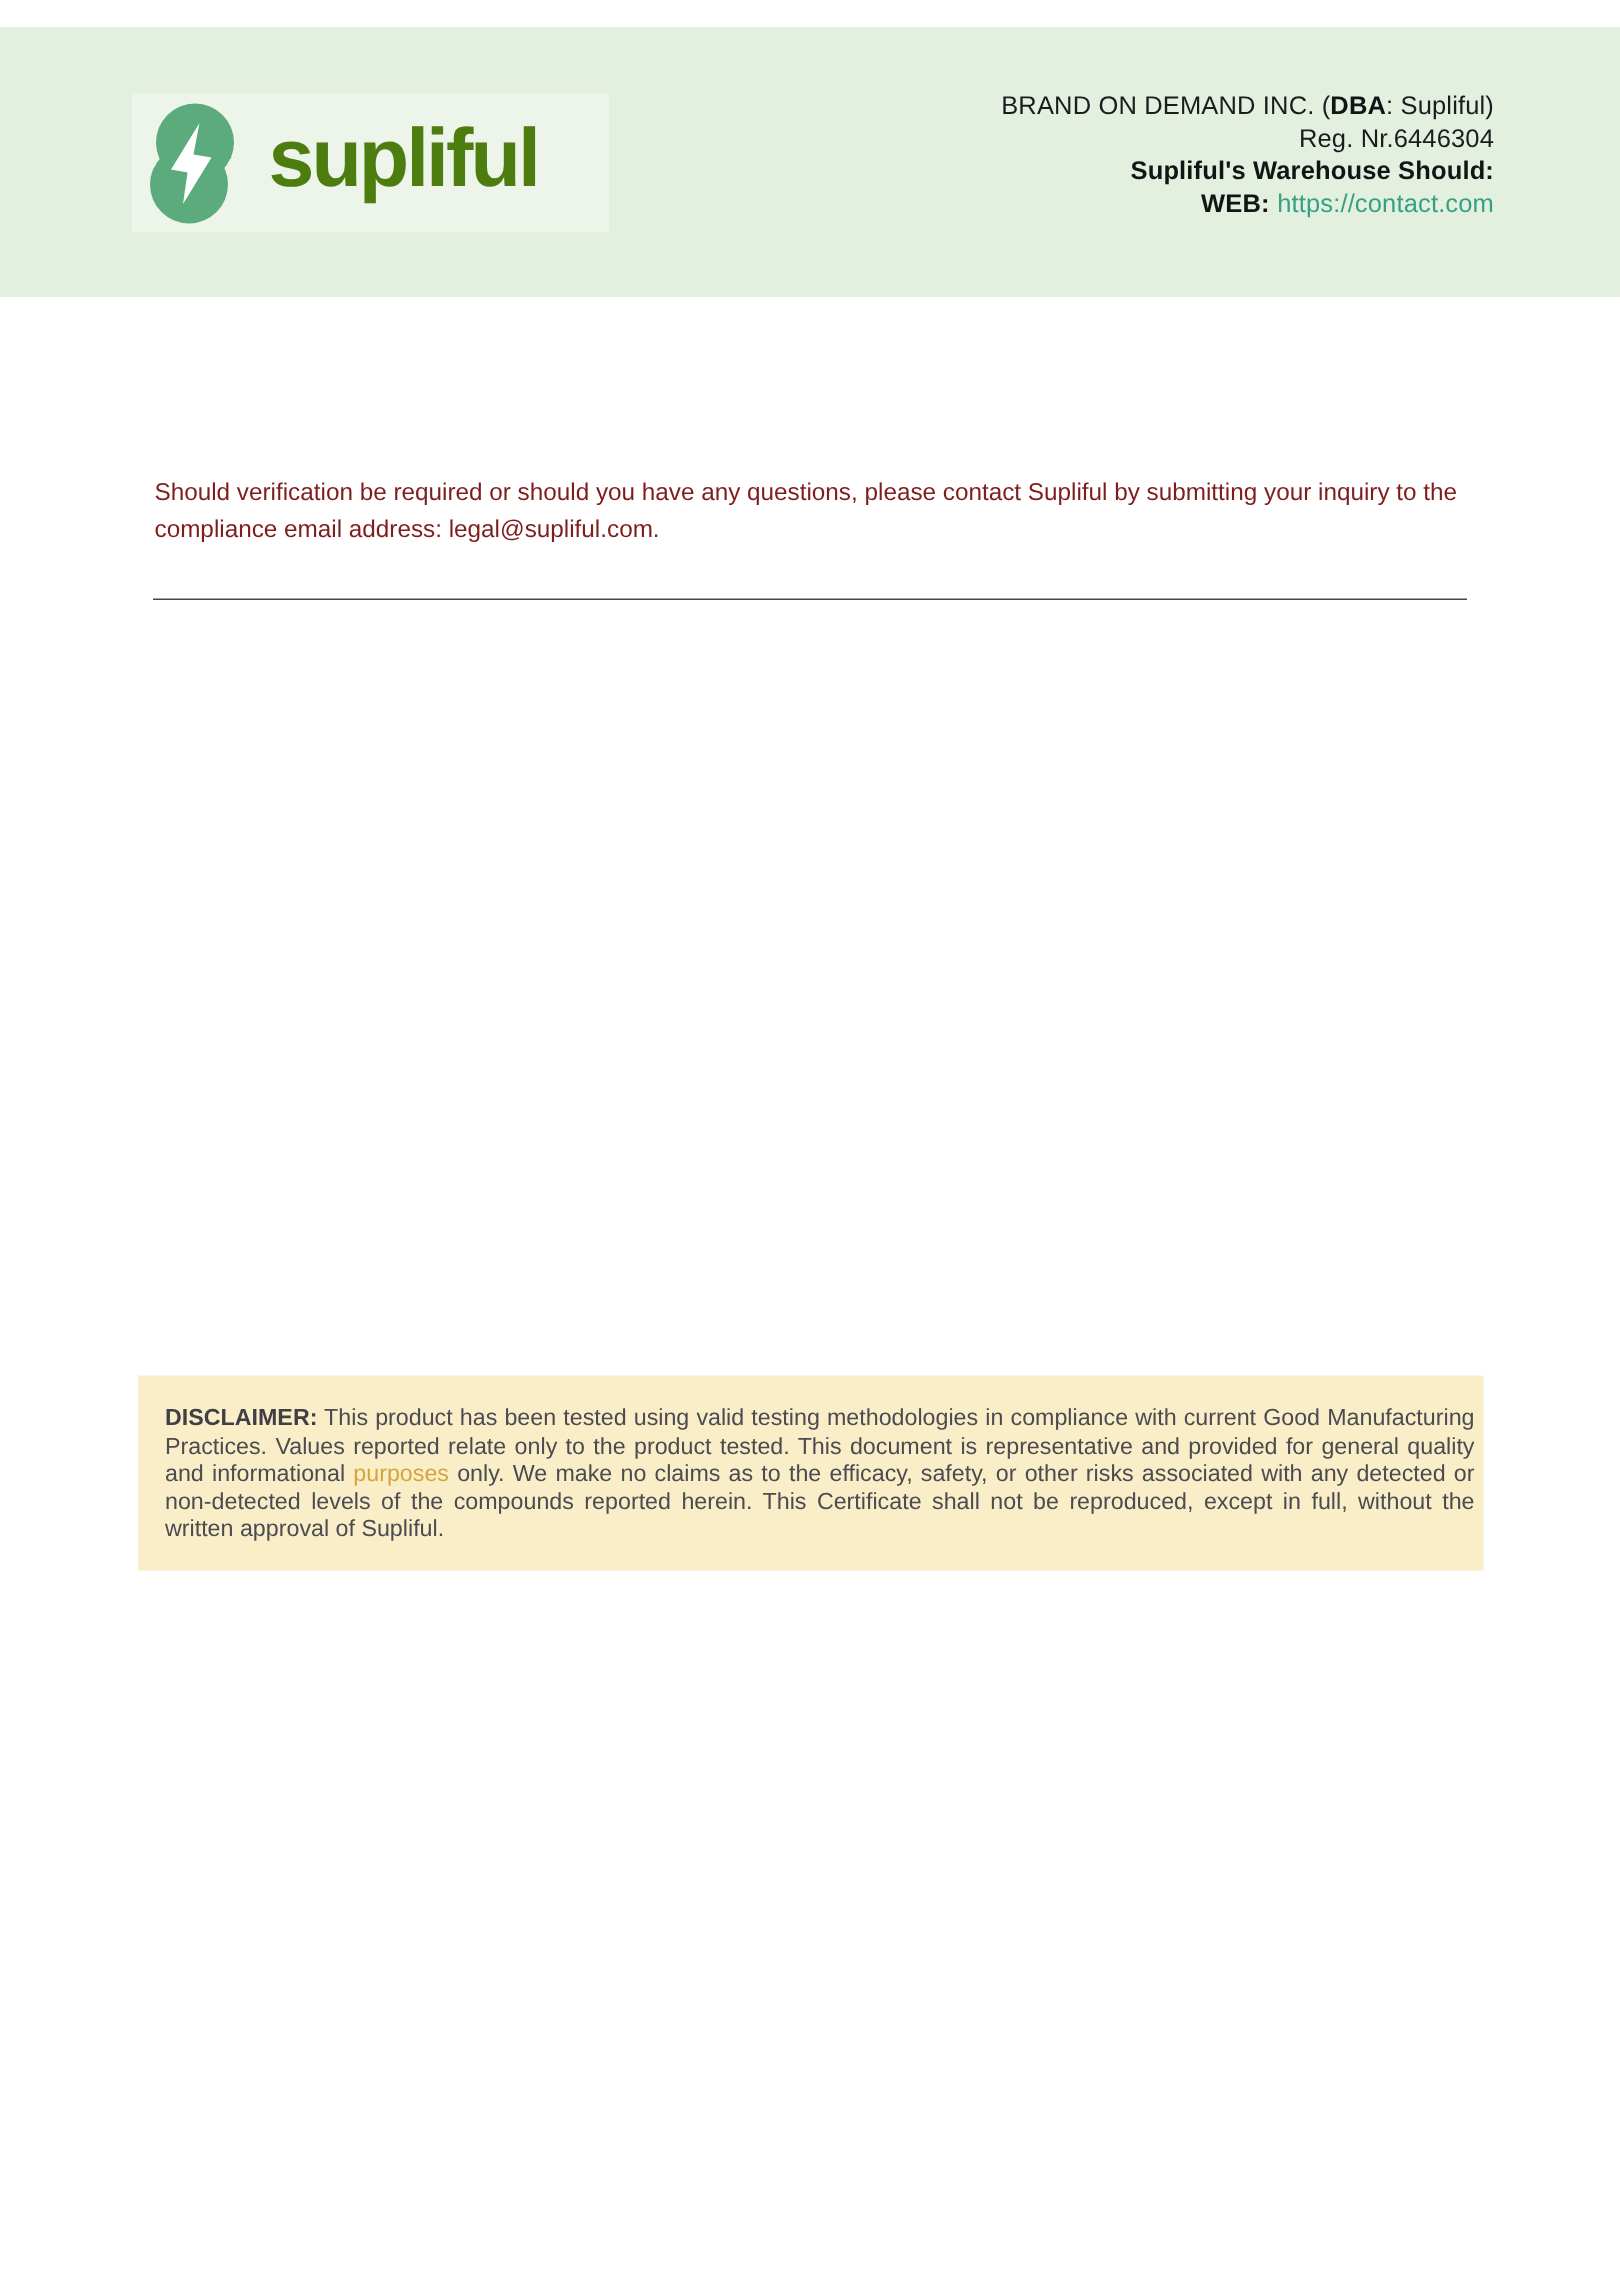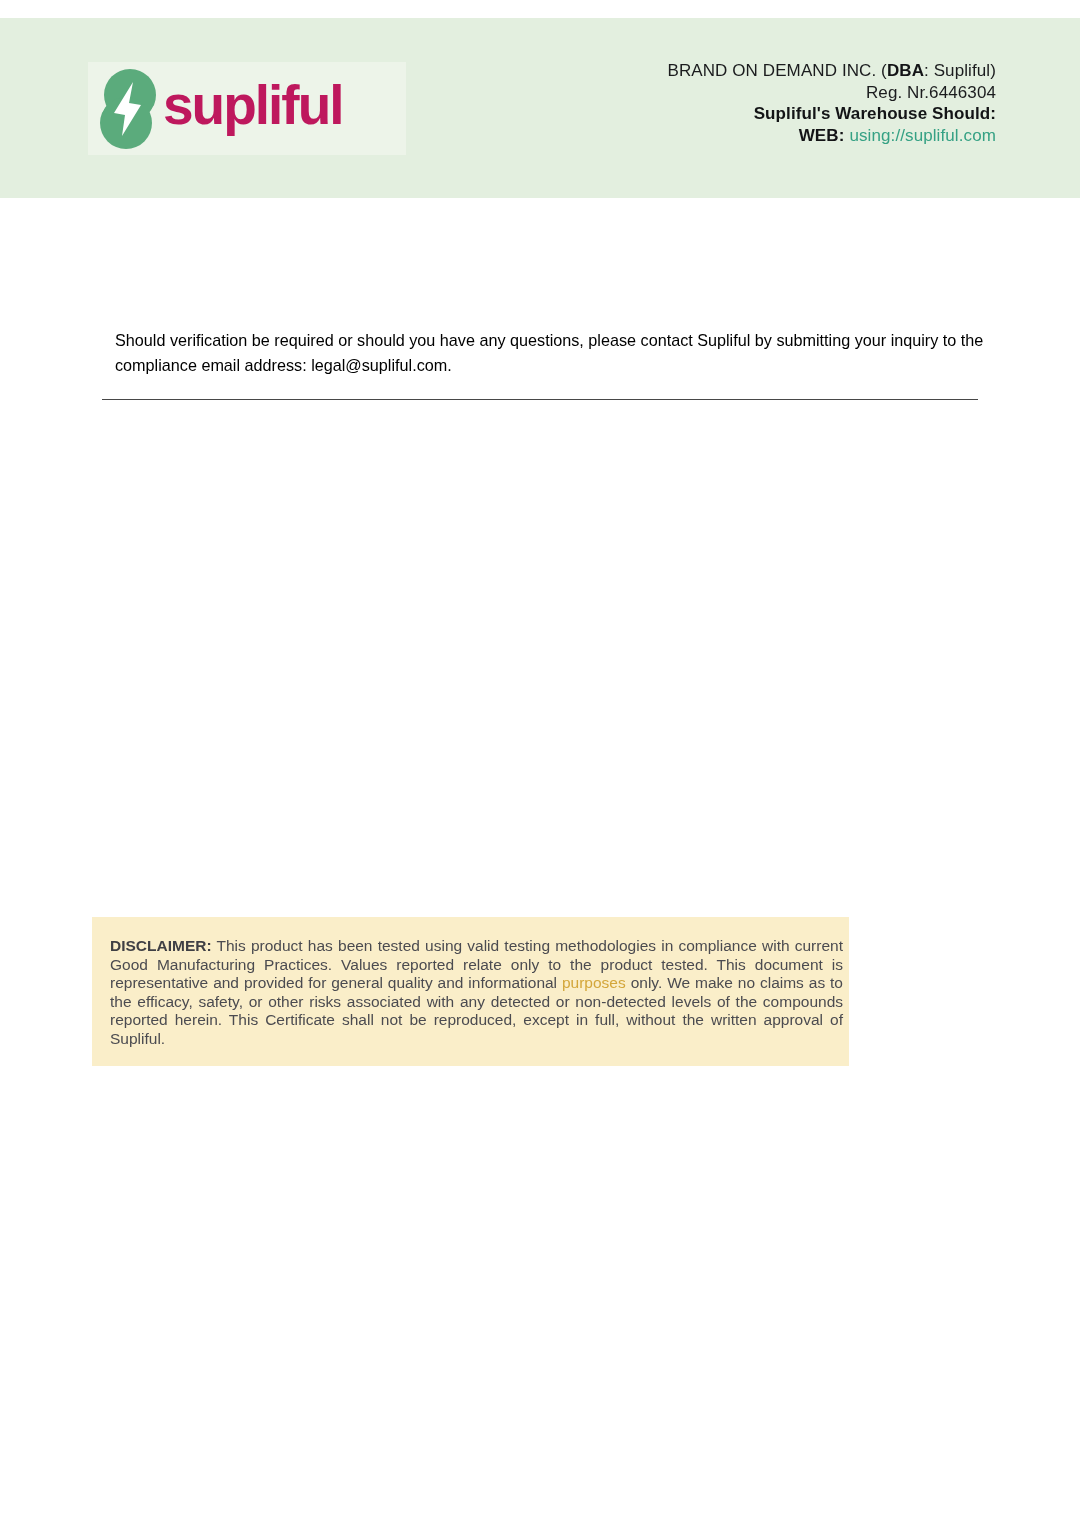--- a/index.html
+++ b/index.html
@@ -25,22 +25,22 @@
     width: 318px; height: 93px;
     background: #edf4e9;
     display: flex;
     align-items: center;
   }
   .logo-icon { margin-left: 9px; flex: 0 0 auto; }
   .logo-text {
     font-size: 55px;
     font-weight: 700;
     letter-spacing: -2px;
-    color: #be185d;
-    margin-left: 4px;
+    color: #4d7c0f;
+    margin-left: 20px;
     line-height: 1;
     padding-bottom: 6px;
   }
 
   .company-info {
     position: absolute;
     top: 42px; right: 84px;
     text-align: right;
     font-size: 17px;
     line-height: 21.6px;
@@ -52,39 +52,39 @@
     color: #35a184;
     text-decoration: none;
     margin-left: 5px;
   }
 
   
   .contact-text {
     position: absolute;
     left: 103px; top: 316px;
     width: 874px;
-    margin: 12px;
+    margin: 0;
     font-size: 16.2px;
     line-height: 25px;
-    color: #000000;
+    color: #7f1d1d;
   }
   .divider {
     position: absolute;
     left: 102px; top: 399px;
     width: 876px;
     border: none;
     border-top: 1.6px solid #474747;
     margin: 0;
   }
 
   
   .disclaimer-box {
     position: absolute;
     left: 92px; top: 917px;
-    width: 757px;
+    width: 897px;
     box-sizing: border-box;
     background: #faeec9;
     padding: 20px 6px 17px 18px;
   }
   .disclaimer-box p {
     margin: 0;
     font-size: 15.5px;
     line-height: 18.6px;
     text-align: justify;
     color: #4b4b50;
@@ -107,21 +107,21 @@
         <circle cx="1" cy="39" r="6.5" fill="#edf4e9"></circle>
         <path fill="#ffffff" d="M36 14 L17 45 L28 47 L25 68 L44 37 L32 35 Z"></path>
       </svg>
       <span class="logo-text">supliful</span>
     </div>
 
     <div class="company-info">
       <div><span>BRAND ON DEMAND INC. (</span><b>DBA</b><span>: Supliful)</span></div>
       <div>Reg. Nr.6446304</div>
       <div><b>Supliful's Warehouse Should:</b></div>
-      <div><b>WEB:</b><a href="#" class="web-link">using://supliful.com</a></div>
+      <div><b>WEB:</b><a href="#" class="web-link">https://contact.com</a></div>
     </div>
 
   </header>
 
   <p class="contact-text">Should verification be required or should you have any questions, please contact Supliful by submitting your inquiry to the compliance email address: legal@supliful.com.</p>
 
   <hr class="divider">
 
   <div class="disclaimer-box">
     <p><strong>DISCLAIMER:</strong><span> This product has been tested using valid testing methodologies in compliance with current Good Manufacturing Practices. Values reported relate only to the product tested. This document is representative and provided for general quality and informational </span><span class="highlight-word">purposes</span><span> only. We make no claims as to the efficacy, safety, or other risks associated with any detected or non-detected levels of the compounds reported herein. This Certificate shall not be reproduced, except in full, without the written approval of Supliful.</span></p>

